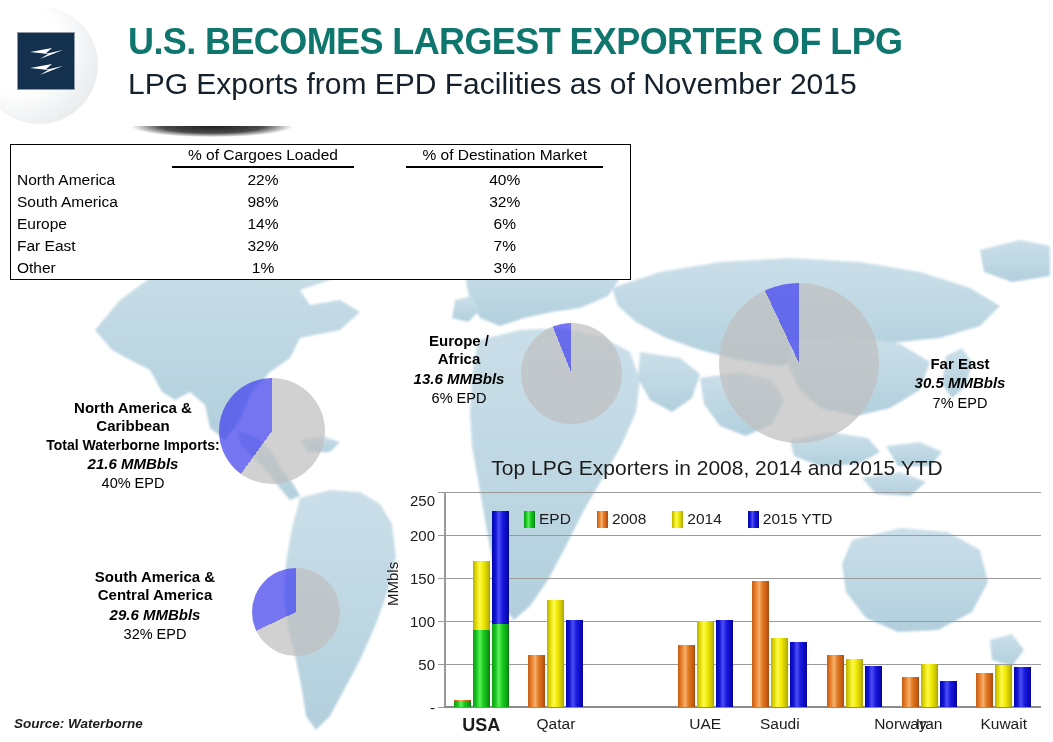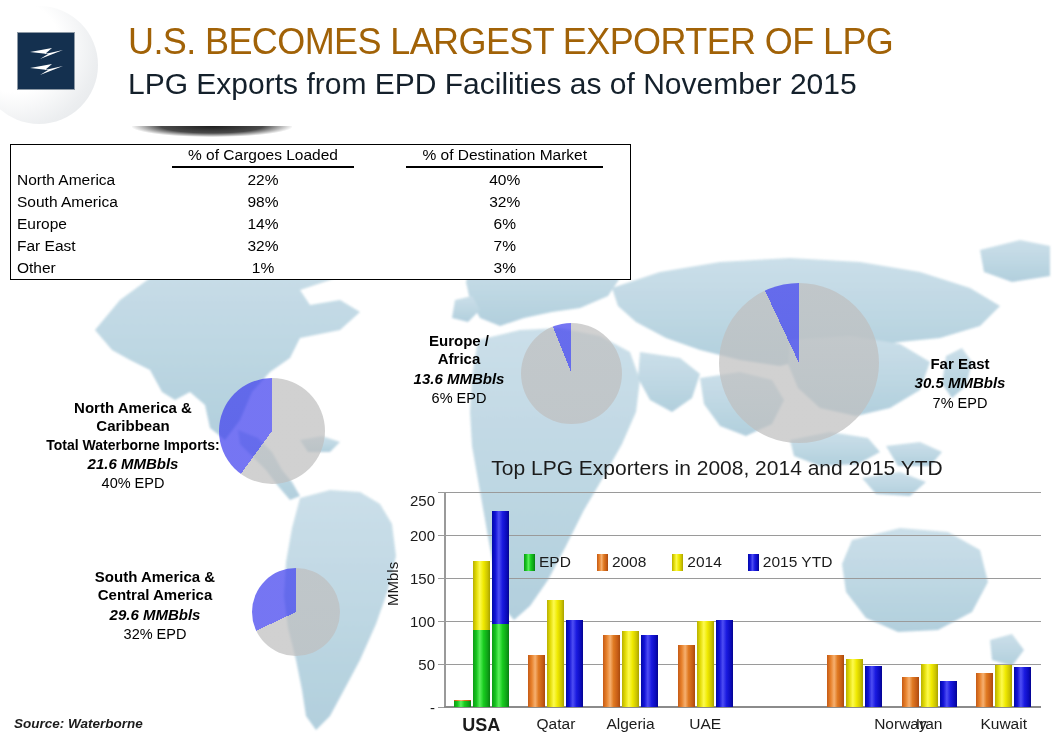--- a/index.html
+++ b/index.html
@@ -23,22 +23,22 @@
     background: radial-gradient(circle at 30% 35%, #ffffff 40%, #eceef0 72%, #e2e5e8 100%);
   }
   #logo-mark {
     position: absolute; left: 17px; top: 32px; width: 58px; height: 58px;
     background: #14304f; border: 1px solid #8e9aa6;
   }
   #logo-mark svg { display:block; width:58px; height:58px; }
   #title-block { position: absolute; left: 128px; top: 22px; width: 900px; }
   #title-main {
     font-family: "Liberation Sans", sans-serif;
-    font-size: 36px; font-weight: 400; letter-spacing: -0.6px;
-    color: #a16207; line-height: 1.12; white-space: nowrap;
+    font-size: 36px; font-weight: 700; letter-spacing: -0.6px;
+    color: #0f766e; line-height: 1.12; white-space: nowrap;
   }
   #title-sub {
     font-family: "Liberation Sans", sans-serif;
     font-size: 30px; font-weight: 400; color: #14202b;
     line-height: 1.2; margin-top: 4px; white-space: nowrap;
   }
   #title-underline {
     position: absolute; left: 132px; top: 126px; width: 160px; height: 11px;
     background: radial-gradient(ellipse at 50% 0%, #1d1d1d 0%, #4a4a4a 45%, rgba(255,255,255,0) 72%);
     border-radius: 0 0 70% 70%;
@@ -101,21 +101,21 @@
   .bar-2015 { background: linear-gradient(to right,#0009a8 0%,#1313d8 20%,#4e4ef4 40%,#1a1ae0 62%,#0b0bbd 85%,#04048f 100%); }
   .bar-epd  { background: linear-gradient(to right,#0d9b16 0%,#17c41f 20%,#5cf05c 40%,#18cc1f 62%,#0fa417 85%,#088010 100%); }
   .bar-epd-seg { position: absolute; bottom: 0; width: 17px; }
   .xtick {
     position: absolute; top: 100%; margin-top: 8px; font-size: 15.5px;
     color: #1b1b1b; text-align: center; white-space: nowrap; transform: translateX(-50%);
   }
   .xtick.usa { font-weight: 700; font-size: 18px; }
   #legend {
     position: absolute; left: 138px; top: 54px; display: flex; align-items: center;
-    gap: 26px; z-index: 5; font-size: 15.5px; color: #1b1b1b; margin-top: 43px;
+    gap: 26px; z-index: 5; font-size: 15.5px; color: #1b1b1b;
   }
   .legend-item { display: flex; align-items: center; gap: 4px; }
   .legend-swatch { width: 11px; height: 17px; display: inline-block; }
 
   
   #source-note {
     position: absolute; left: 14px; top: 716px; z-index: 25;
     font-size: 13.5px; font-style: italic; font-weight: 700; color: #1b1b1b;
   }
 </style>
@@ -323,32 +323,32 @@
         <div class="bar bar-2015" style="left: 47.8125px; height: 196.08px;"></div>
         <div class="bar-epd-seg bar-epd" style="left: 47.8125px; height: 82.56px;"></div>
         <div class="xtick usa" style="left: 37.3125px;">USA</div>
       </div>
       <div class="group" style="left: 74.625px; width: 74.625px;">
         <div class="bar bar-2008" style="left: 9.8125px; height: 52.46px;"></div>
         <div class="bar bar-2014" style="left: 28.8125px; height: 107.5px;"></div>
         <div class="bar bar-2015" style="left: 47.8125px; height: 86.86px;"></div>
         <div class="xtick" style="left: 37.3125px;">Qatar</div>
       </div>
-      <div class="group" style="left: 149.25px; width: 74.625px;">
-        <div class="bar bar-2008" style="left: 9.8125px; height: 72.24px;"></div>
-        <div class="bar bar-2014" style="left: 28.8125px; height: 75.68px;"></div>
-        <div class="bar bar-2015" style="left: 47.8125px; height: 72.24px;"></div>
-        <div class="xtick" style="left: 37.3125px;">Algeria</div>
-      </div>
       <div class="group" style="left: 223.875px; width: 74.625px;">
         <div class="bar bar-2008" style="left: 9.8125px; height: 61.92px;"></div>
         <div class="bar bar-2014" style="left: 28.8125px; height: 86px;"></div>
         <div class="bar bar-2015" style="left: 47.8125px; height: 86.86px;"></div>
         <div class="xtick" style="left: 37.3125px;">UAE</div>
       </div>
+      <div class="group" style="left: 298.5px; width: 74.625px;">
+        <div class="bar bar-2008" style="left: 9.8125px; height: 125.56px;"></div>
+        <div class="bar bar-2014" style="left: 28.8125px; height: 68.8px;"></div>
+        <div class="bar bar-2015" style="left: 47.8125px; height: 65.36px;"></div>
+        <div class="xtick" style="left: 37.3125px;">Saudi</div>
+      </div>
       <div class="group" style="left: 373.125px; width: 74.625px;">
         <div class="bar bar-2008" style="left: 9.8125px; height: 51.6px;"></div>
         <div class="bar bar-2014" style="left: 28.8125px; height: 48.16px;"></div>
         <div class="bar bar-2015" style="left: 47.8125px; height: 41.28px;"></div>
         <div class="xtick" style="left: 37.3125px; margin-left: 46px;">Norway</div>
       </div>
       <div class="group" style="left: 447.75px; width: 74.625px;">
         <div class="bar bar-2008" style="left: 9.8125px; height: 30.1px;"></div>
         <div class="bar bar-2014" style="left: 28.8125px; height: 43px;"></div>
         <div class="bar bar-2015" style="left: 47.8125px; height: 25.8px;"></div>

